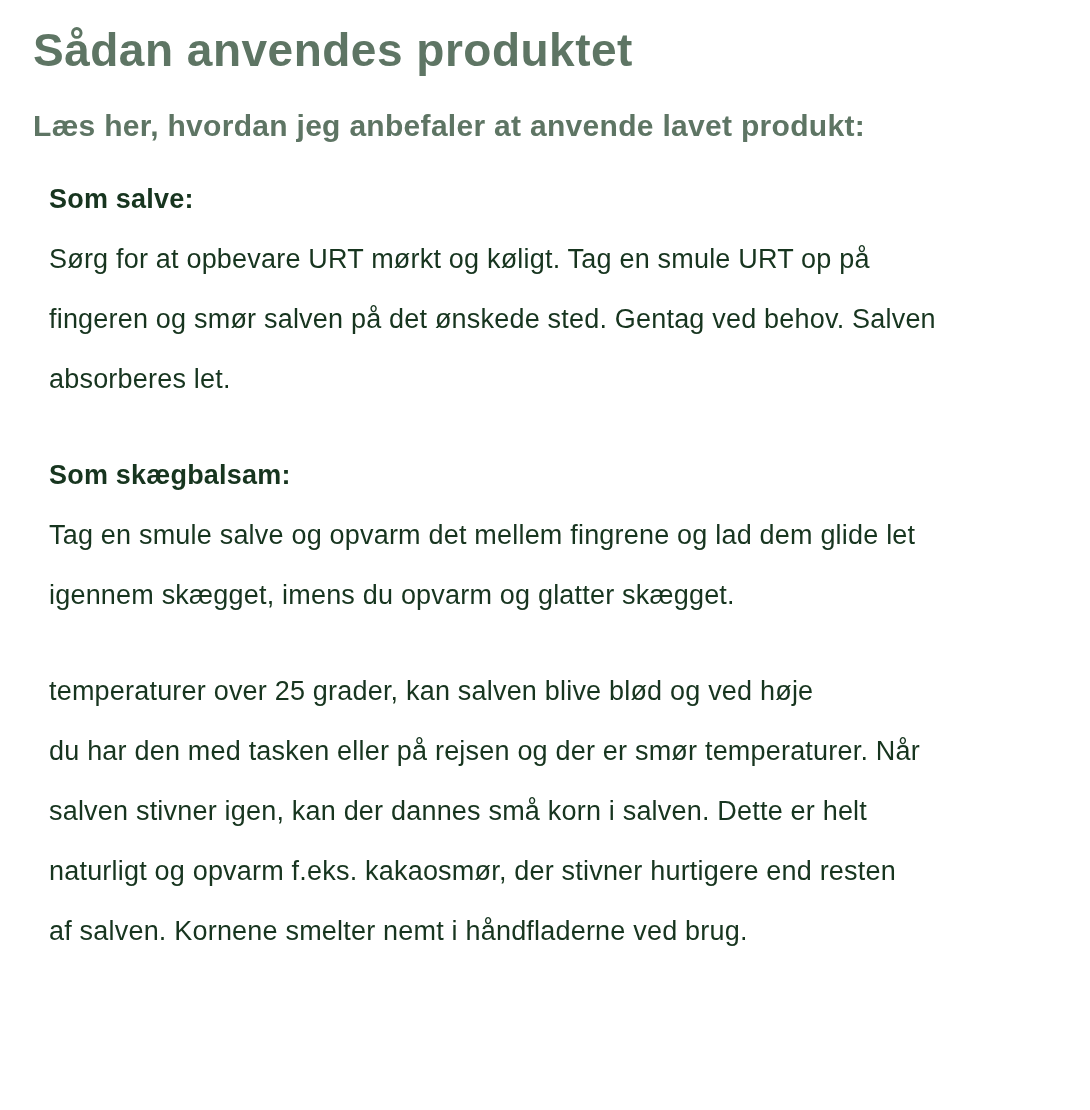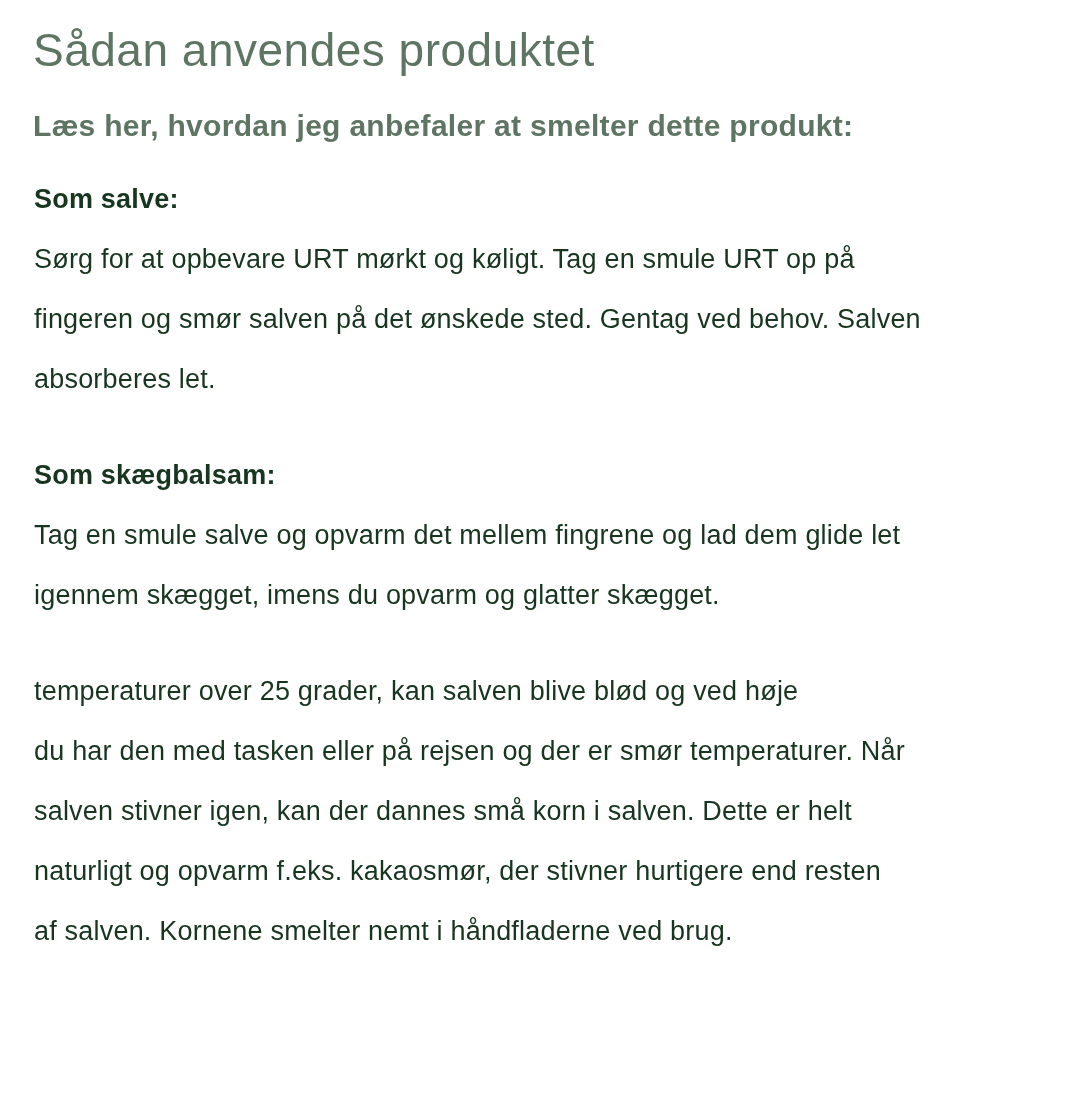--- a/index.html
+++ b/index.html
@@ -12,34 +12,34 @@
     height: 1110px;
     overflow: hidden;
     font-family: "Liberation Sans", "DejaVu Sans", sans-serif;
     box-sizing: border-box;
     padding: 24px 40px 0 33px;
   }
   .page-title {
     margin: 0 0 30px 0;
     font-size: 46px;
     line-height: 52px;
-    font-weight: 400;
+    font-weight: 700;
     letter-spacing: 0.5px;
     color: #5e7564;
   }
   .intro-line {
     margin: 0 0 23px 0;
     font-size: 30px;
     line-height: 40px;
     font-weight: 700;
     letter-spacing: 0.3px;
     color: #5e7564;
   }
   .text-block {
-    margin: 0 0 36px 1px;
+    margin: 0 0 36px 16px;
     color: #17351f;
     font-size: 27px;
   }
   .section-label {
     display: block;
     font-weight: 700;
     line-height: 60px;
     letter-spacing: 0.2px;
     white-space: nowrap;
   }
@@ -51,21 +51,21 @@
     white-space: nowrap;
   }
 </style>
 </head>
 <body>
 
 <main>
 
   <h1 class="page-title">Sådan anvendes produktet</h1>
 
-  <h2 class="intro-line">Læs her, hvordan jeg anbefaler at smelter dette produkt:</h2>
+  <h2 class="intro-line">Læs her, hvordan jeg anbefaler at anvende lavet produkt:</h2>
 
   <section class="text-block">
     <strong class="section-label">Som salve:</strong>
     <span class="text-line">Sørg for at opbevare URT mørkt og køligt. Tag en smule URT op på</span>
     <span class="text-line">fingeren og smør salven på det ønskede sted. Gentag ved behov. Salven</span>
     <span class="text-line">absorberes let.</span>
   </section>
 
   <section class="text-block">
     <strong class="section-label">Som skægbalsam:</strong>

